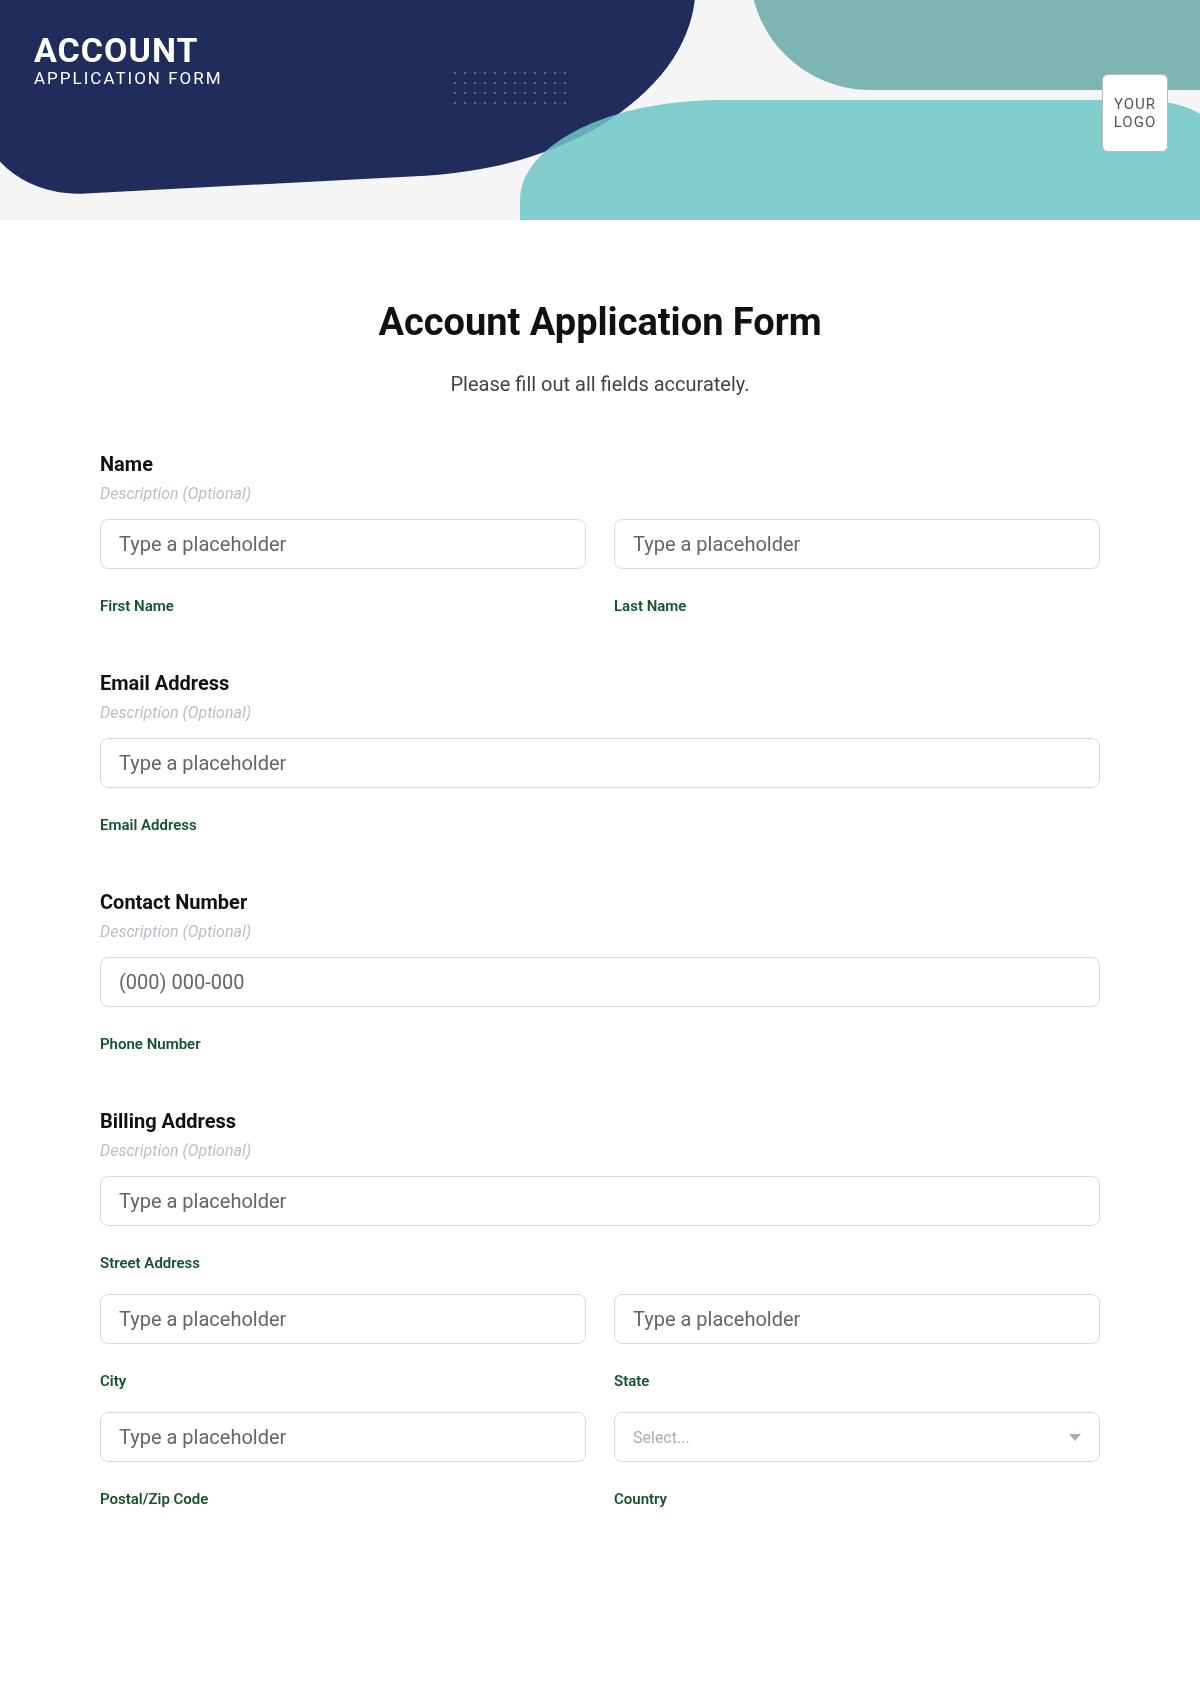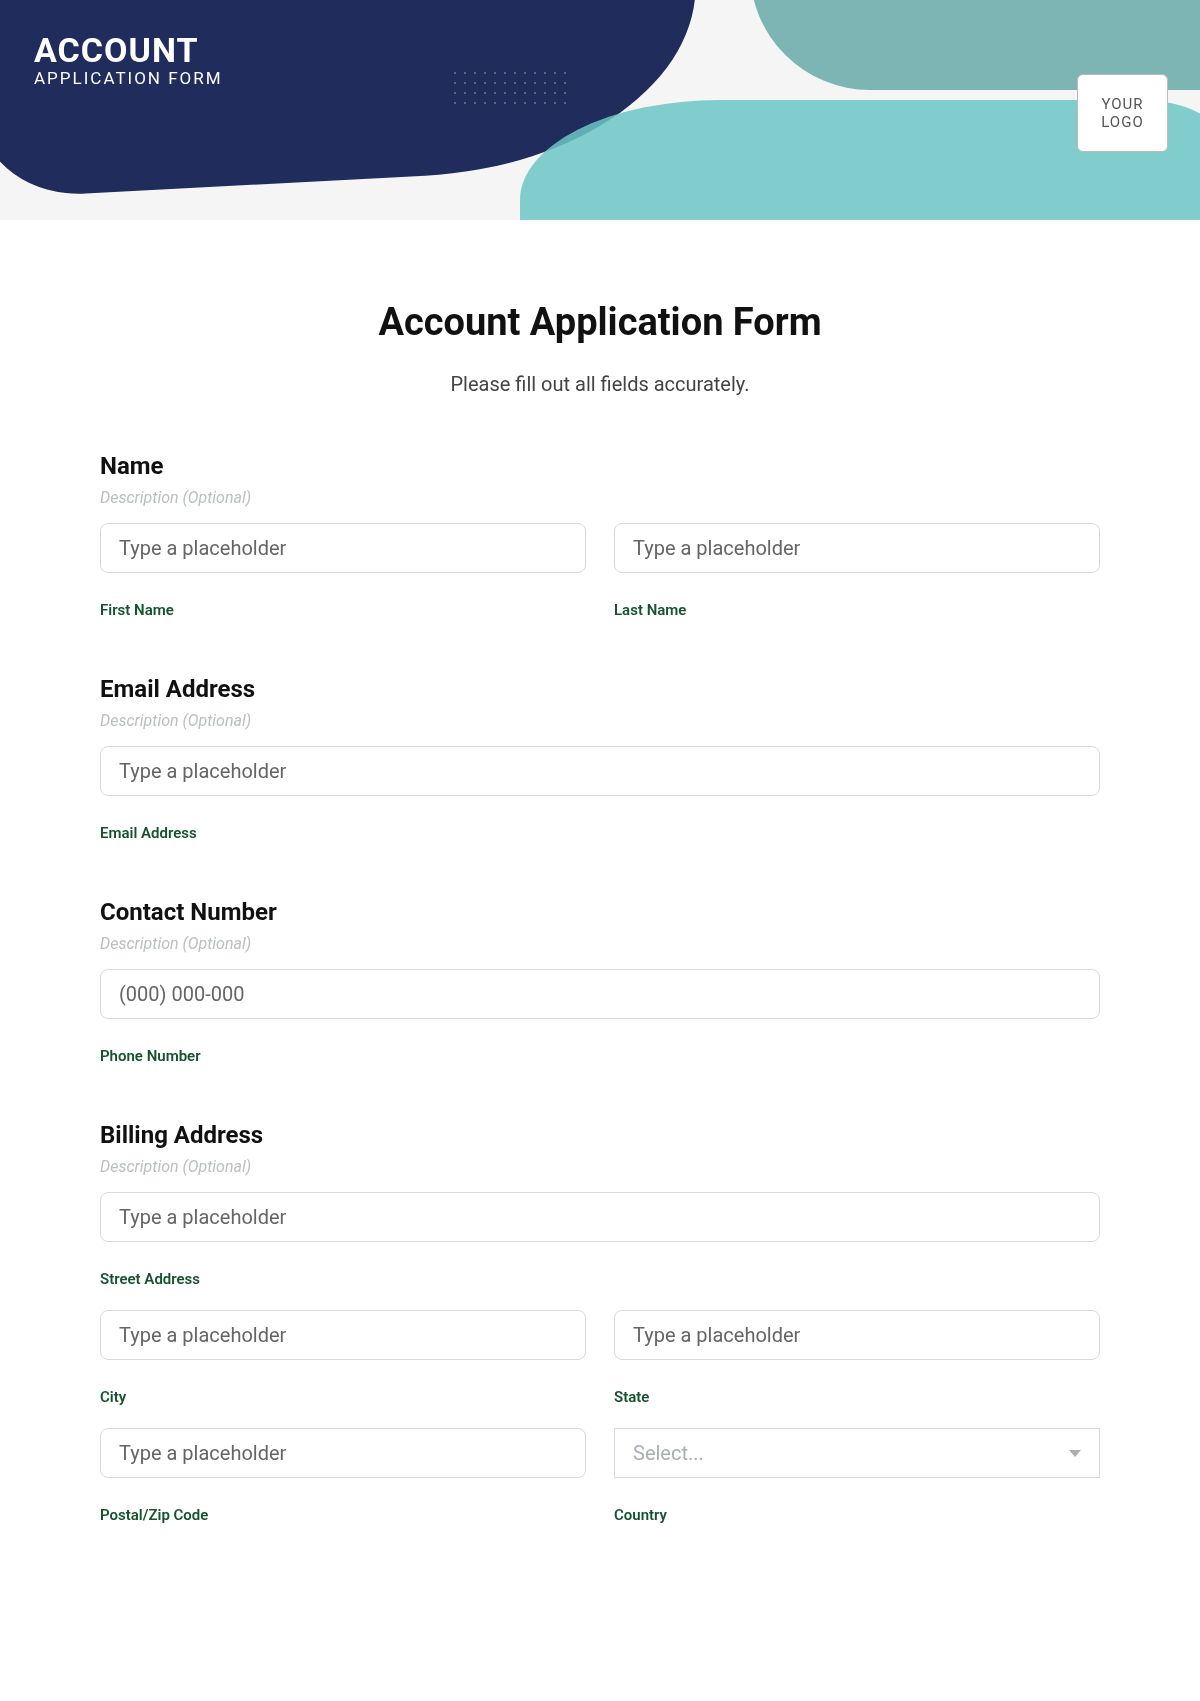--- a/index.html
+++ b/index.html
@@ -78,21 +78,21 @@
   .brand-line-2 {
     font-size: 17px;
     font-weight: 400;
     letter-spacing: 2px;
     margin-top: -2px;
   }
   .logo-box {
     position: absolute;
     top: 74px;
     right: 32px;
-    width: 91px;
+    width: 66px;
     height: 78px;
     background: #fff;
     border: 1px solid #bbb;
     border-radius: 6px;
     display: flex;
     align-items: center;
     justify-content: center;
     text-align: center;
     font-size: 15px;
     letter-spacing: 1px;
@@ -122,21 +122,21 @@
   .form-instruction {
     text-align: center;
     font-size: 20px;
     color: #444;
     margin-bottom: 56px;
   }
   .section {
     margin-bottom: 56px;
   }
   .section-label {
-    font-size: 24px;
+    font-size: 20px;
     font-weight: 700;
     color: #111;
     margin-bottom: 8px;
   }
   .section-desc {
     font-size: 16px;
     font-style: italic;
     color: #b9bec7;
     margin-bottom: 16px;
   }
@@ -168,23 +168,23 @@
   .sublabel {
     font-size: 15px;
     color: #14532d;
     font-weight: 600;
     margin-top: 8px;
   }
   .select-box {
     width: 100%;
     height: 50px;
     border: 1px solid #d7dae0;
-    border-radius: 0;
+    border-radius: 8px;
     padding: 0 18px;
-    font-size: 20px;
+    font-size: 16px;
     color: #a8adb7;
     background: #fff;
     display: flex;
     align-items: center;
     justify-content: space-between;
     cursor: pointer;
   }
   .chevron {
     width: 0;
     height: 0;

